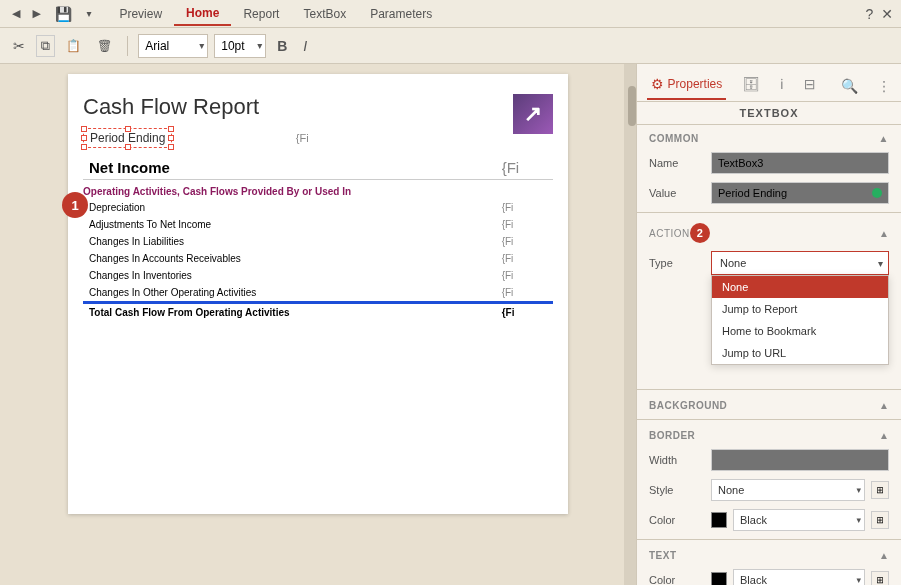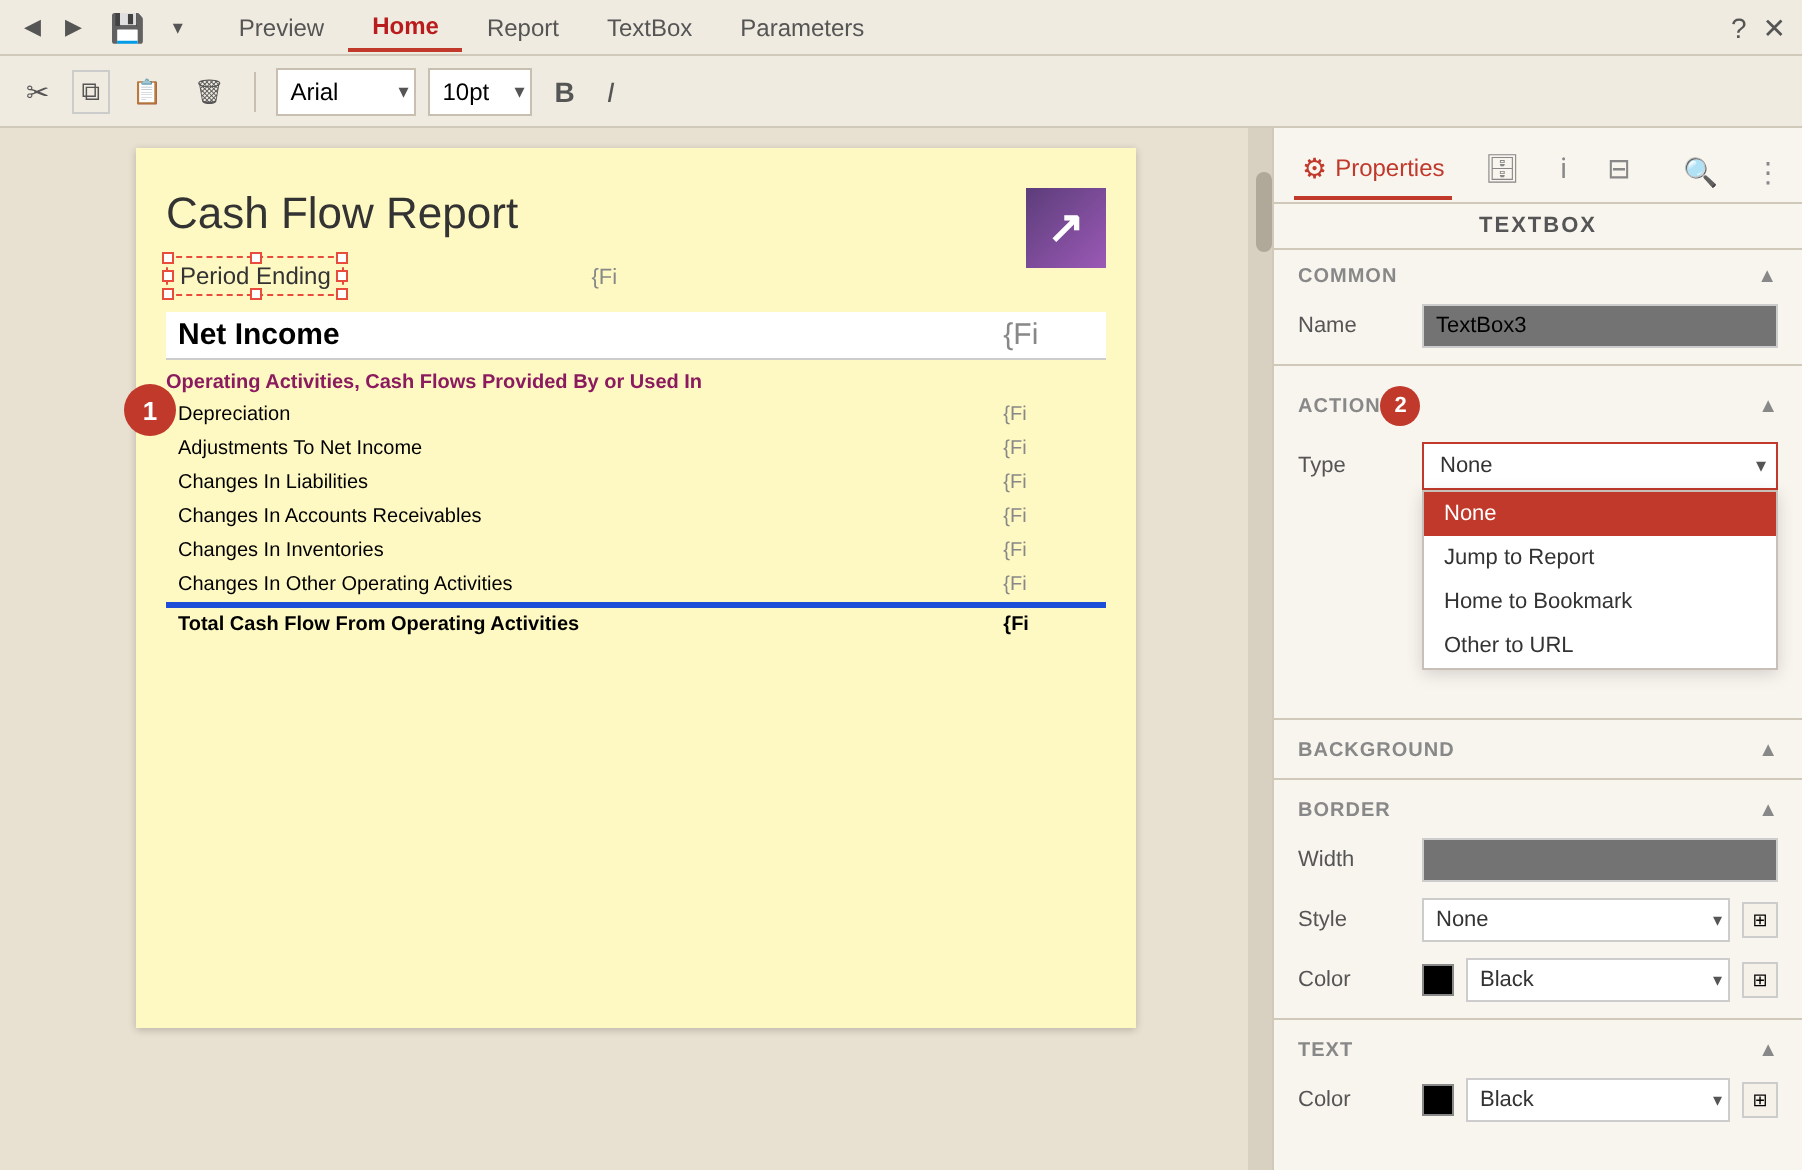--- a/index.html
+++ b/index.html
@@ -51,21 +51,21 @@
     }
     .report-scroll-track {
       position: absolute; right: 0; top: 0; bottom: 0; width: 12px;
       background: #d8d0c0;
     }
     .report-scroll-thumb {
       width: 8px; height: 40px; background: #b0a898; border-radius: 4px;
       margin: 2px auto; position: relative; top: 20px; left: 2px;
     }
     .report-page {
-      background: #fef9c3; width: 500px; min-height: 440px;
+      background: #ffffff; width: 500px; min-height: 440px;
       box-shadow: 0 1px 4px rgba(0,0,0,0.2); position: relative;
       padding: 20px 15px 20px 15px;
     }
 
     
     .step-badge {
       width: 26px; height: 26px; border-radius: 50%;
       background: #c0392b; color: #fff; font-size: 13px; font-weight: bold;
       display: flex; align-items: center; justify-content: center;
       position: absolute; z-index: 10;
@@ -141,21 +141,21 @@
 
     .section-divider {
       border: none; border-top: 1px solid #d0c8b8; margin: 4px 0;
     }
 
     
     .action-section-header {
       display: flex; align-items: center; padding: 6px 12px 4px;
       justify-content: space-between;
     }
-    .action-label { font-size: 10px; font-weight: bold; color: #888; letter-spacing: 0.5px; }
+    .action-label { font-size: 10px; font-weight: normal; color: #888; letter-spacing: 0.5px; }
     .action-badge {
       width: 20px; height: 20px; border-radius: 50%; background: #c0392b;
       color: #fff; font-size: 11px; font-weight: bold;
       display: flex; align-items: center; justify-content: center;
     }
     .action-section-arrow { color: #888; font-size: 10px; margin-left: auto; }
 
     
     .dropdown-wrap { position: relative; flex: 1; }
     .dropdown-select {
@@ -360,20 +360,27 @@
         <span class="panel-section-arrow">▲</span>
       </div>
 
       <div class="prop-row">
         <span class="prop-label">Name</span>
         <div class="prop-value">
           <span>TextBox3</span>
         </div>
       </div>
 
+      <div class="prop-row">
+        <span class="prop-label">Value</span>
+        <div class="prop-value prop-value-with-dot" style="display:flex; align-items:center;">
+          <span style="flex:1;font-size:11px;">Period Ending</span>
+          <span style="width:10px;height:10px;background:#27ae60;border-radius:50%;display:inline-block;margin-left:4px;"></span>
+        </div>
+      </div>
 
       <hr class="section-divider">
 
       <div class="action-section-header">
         <span class="action-label">ACTION</span>
         <span class="action-badge">2</span>
         <span class="action-section-arrow">▲</span>
       </div>
 
       <div class="prop-row" style="position:relative;">
@@ -384,21 +391,21 @@
             <option>Jump to Report</option>
             <option>Jump to Bookmark</option>
             <option>Jump to URL</option>
           </select>
           <span class="dropdown-arrow">▾</span>
           
           <div class="dropdown-list">
             <div class="dropdown-item selected">None</div>
             <div class="dropdown-item">Jump to Report</div>
             <div class="dropdown-item">Home to Bookmark</div>
-            <div class="dropdown-item">Other to URL</div>
+            <div class="dropdown-item">Jump to URL</div>
           </div>
         </div>
       </div>
 
       <hr class="section-divider" style="margin-top:110px;">
 
       <div class="background-section-header">
         <span class="bg-label">BACKGROUND</span>
         <span class="panel-section-arrow">▲</span>
       </div>

